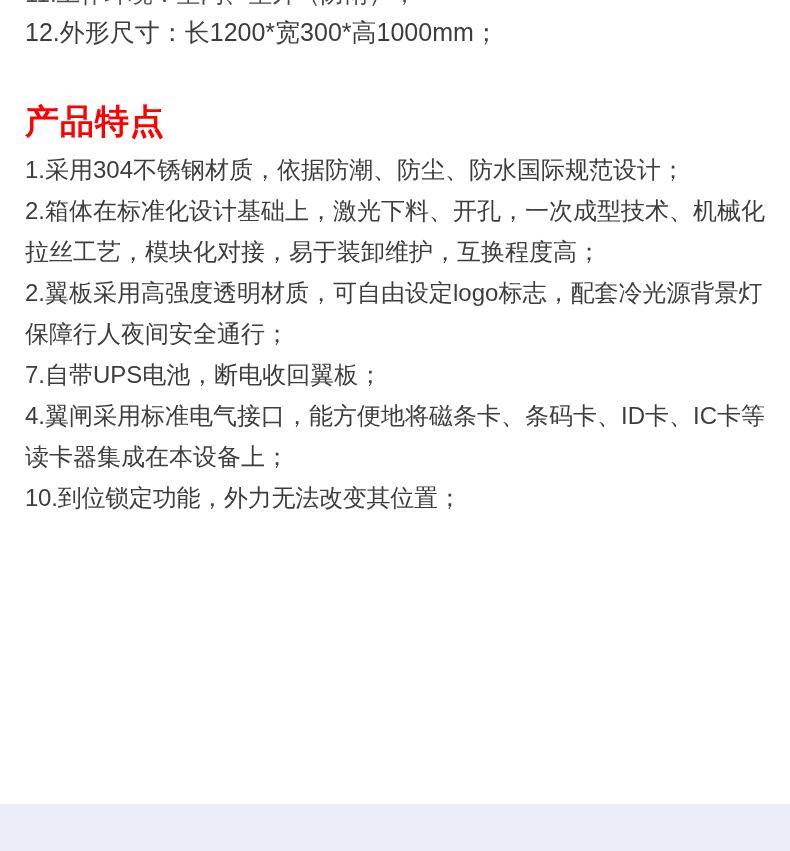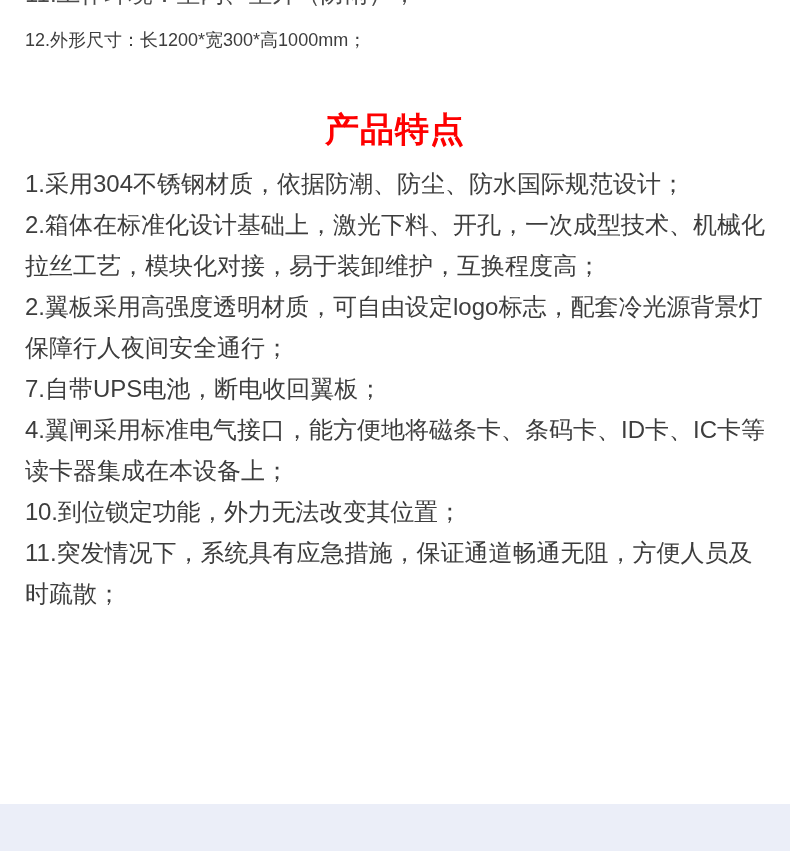--- a/index.html
+++ b/index.html
@@ -20,36 +20,36 @@
   .clip-strip .clipped-text {
     display: block;
     font-size: 24px;
     line-height: 26px;
     margin-top: -19px;
     white-space: nowrap;
     color: #4a4a4a;
   }
   .spec-line {
     padding: 0 25px;
-    margin-top: 12px;
-    font-size: 18px;
+    margin-top: 4px;
+    font-size: 25px;
     line-height: 41px;
     white-space: nowrap;
   }
   .features-title {
     margin: 48px 0 0 0;
     padding: 0 25px;
     font-size: 34px;
     line-height: 40px;
     font-weight: 700;
     color: #fe0000;
     letter-spacing: 1px;
   }
   .feature-list {
-    margin-top: 14px;
+    margin-top: 8px;
     padding: 0 15px 0 25px;
     font-size: 24px;
     line-height: 41px;
     width: 750px;
   }
   .feature-item { margin: 0; }
   
   .feature-item:nth-child(6) { white-space: nowrap; letter-spacing: -0.01em; }
   .feature-item:nth-child(11) { white-space: nowrap; letter-spacing: -0.05em; font-size: 23.5px; }
   .bottom-bar {
@@ -63,25 +63,24 @@
 </style>
 </head>
 <body style="background: rgb(255, 255, 255); color: rgb(61, 61, 61);">
 
 <div class="clip-strip">
   <span class="clipped-text">11.工作环境：室内、室外（防雨）；</span>
 </div>
 
 <div class="spec-line">12.外形尺寸：长1200*宽300*高1000mm；</div>
 
-<h1 class="features-title" style="color: rgb(254, 0, 0); text-align: center;">产品特点</h1>
+<h1 class="features-title" style="color: rgb(254, 0, 0);">产品特点</h1>
 
 <div class="feature-list">
     <p class="feature-item">1.采用304不锈钢材质，依据防潮、防尘、防水国际规范设计；</p>
     <p class="feature-item">2.箱体在标准化设计基础上，激光下料、开孔，一次成型技术、机械化拉丝工艺，模块化对接，易于装卸维护，互换程度高；</p>
     <p class="feature-item">2.翼板采用高强度透明材质，可自由设定logo标志，配套冷光源背景灯保障行人夜间安全通行；</p>
     <p class="feature-item">7.自带UPS电池，断电收回翼板；</p>
     <p class="feature-item">4.翼闸采用标准电气接口，能方便地将磁条卡、条码卡、ID卡、IC卡等读卡器集成在本设备上；</p>
     <p class="feature-item">10.到位锁定功能，外力无法改变其位置；</p>
-    <p class="feature-item">11.突发情况下，系统具有应急措施，保证通道畅通无阻，方便人员及时疏散；</p>
   </div>
 
 <div class="bottom-bar" style="background: rgb(235, 238, 248);"></div>
 
 </body></html>

